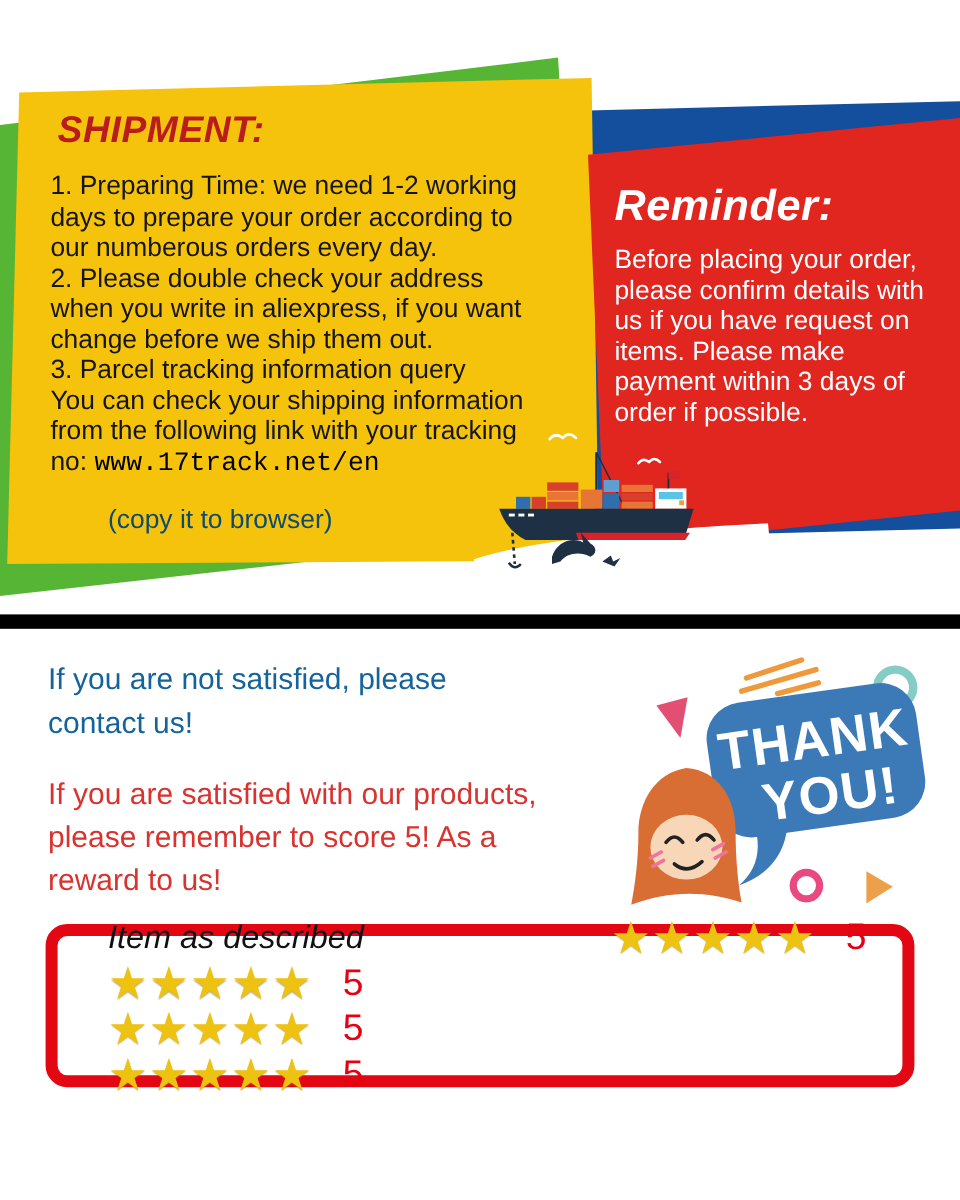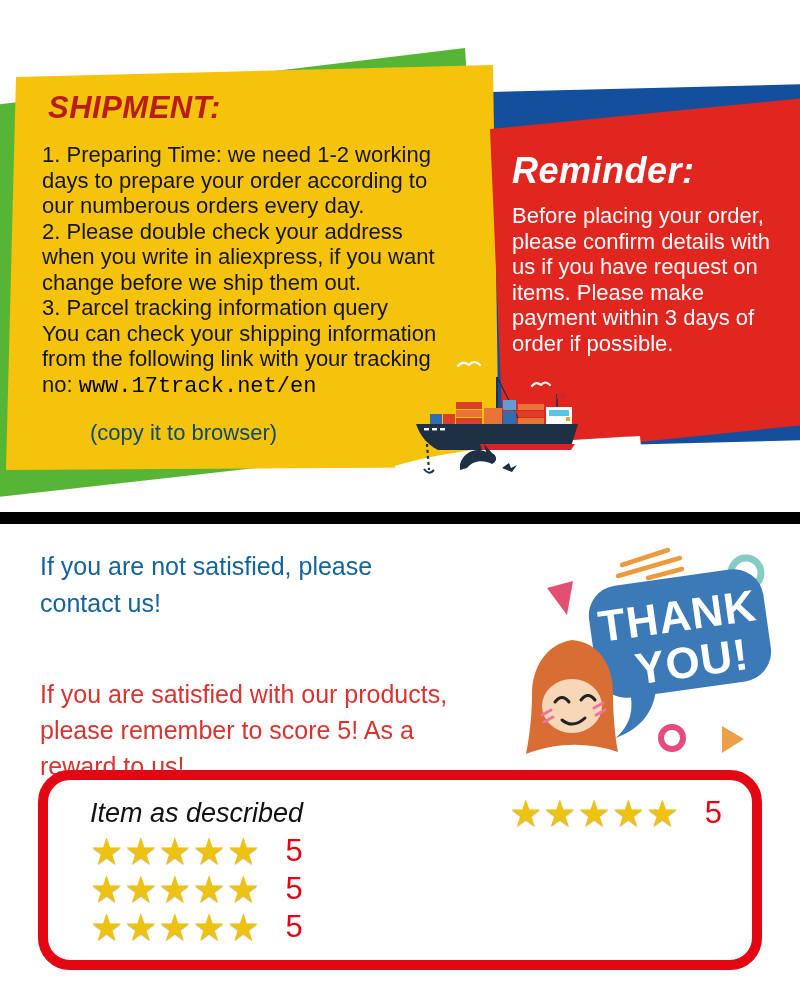--- a/index.html
+++ b/index.html
@@ -17,26 +17,26 @@
   .reminder-title{left:512px;top:150px;font-size:36px;font-weight:bold;font-style:italic;
       color:#ffffff;letter-spacing:.5px;}
   .reminder-body{left:512px;top:203px;width:290px;font-size:22px;line-height:25.5px;
       color:#ffffff;white-space:pre-line;}
   
   .divider{left:0;top:512px;width:800px;height:12px;background:#000;}
   
   .blue-note{left:40px;top:536px;font-size:25px;line-height:37px;color:#15639c;
       white-space:pre-line;margin-top:12px;}
   .red-note{left:40px;top:644px;font-size:25px;line-height:36px;color:#d93330;
-      white-space:pre-line;margin-top:32px;}
+      white-space:pre-line;}
   #decor-svg{left:522px;top:532px;width:270px;height:230px;}
   .bubble-text{fill:#ffffff;font-family:"Liberation Sans",sans-serif;font-weight:bold;}
   
-  .rating-box{left:38px;top:770px;width:724px;height:200px;box-sizing:border-box;
-      background:#fff;border:10px solid #e30613;border-radius:32px;
+  .rating-box{left:38px;top:770px;width:724px;height:136px;box-sizing:border-box;
+      background:#fff;border:10px solid #e30613;border-radius:18px;
       padding:12px 30px 12px 42px;display:flex;flex-direction:column;justify-content:center;}
   .rating-row{display:flex;align-items:center;height:38px;}
   .rating-label{flex:1;font-size:27px;font-style:italic;color:#111;}
   .rating-stars{font-size:37px;color:#eec211;letter-spacing:1px;line-height:1;
       text-shadow:0 1px 1px rgba(164,118,0,.55);}
   .rating-score{font-size:31px;color:#e60012;margin-left:18px;width:24px;text-align:right;}
 </style>
 </head>
 <body>
 

